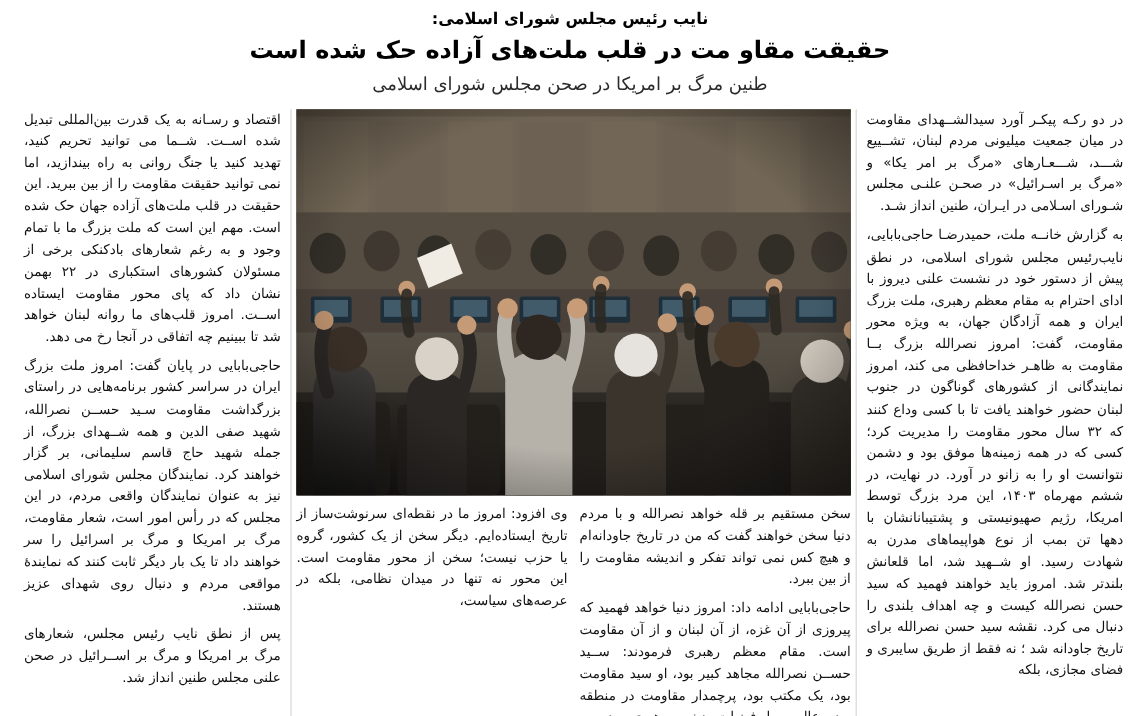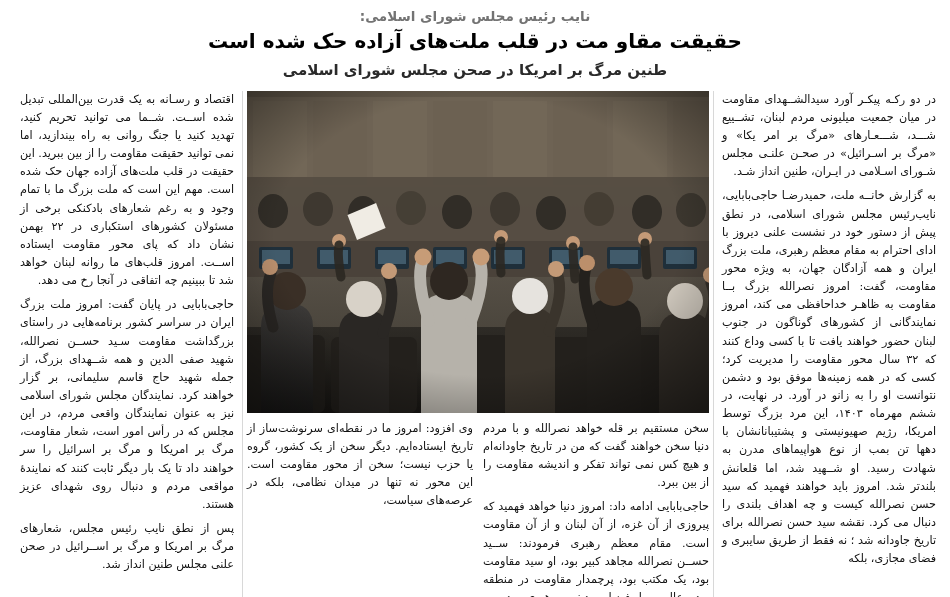--- a/index.html
+++ b/index.html
@@ -18,36 +18,36 @@
   }
 
   
   .header {
     padding: 6px 14px 4px 14px;
     text-align: center;
   }
   .kicker {
     font-size: 13.5px;
     font-weight: bold;
-    color: #737373;
+    color: #000000;
     letter-spacing: 0;
     line-height: 1.5;
     margin-bottom: 2px;
   }
   .headline {
     font-size: 20px;
     font-weight: bold;
     color: #000000;
     line-height: 1.35;
     margin: 2px 0 4px 0;
     white-space: nowrap;
   }
   .subhead {
     font-size: 15px;
-    font-weight: bold;
+    font-weight: normal;
     color: #2a2a2a;
     line-height: 1.5;
     margin-bottom: 5px;
   }
 
   
   .body-wrap {
     display: flex;
     flex-direction: row;
     align-items: flex-start;

